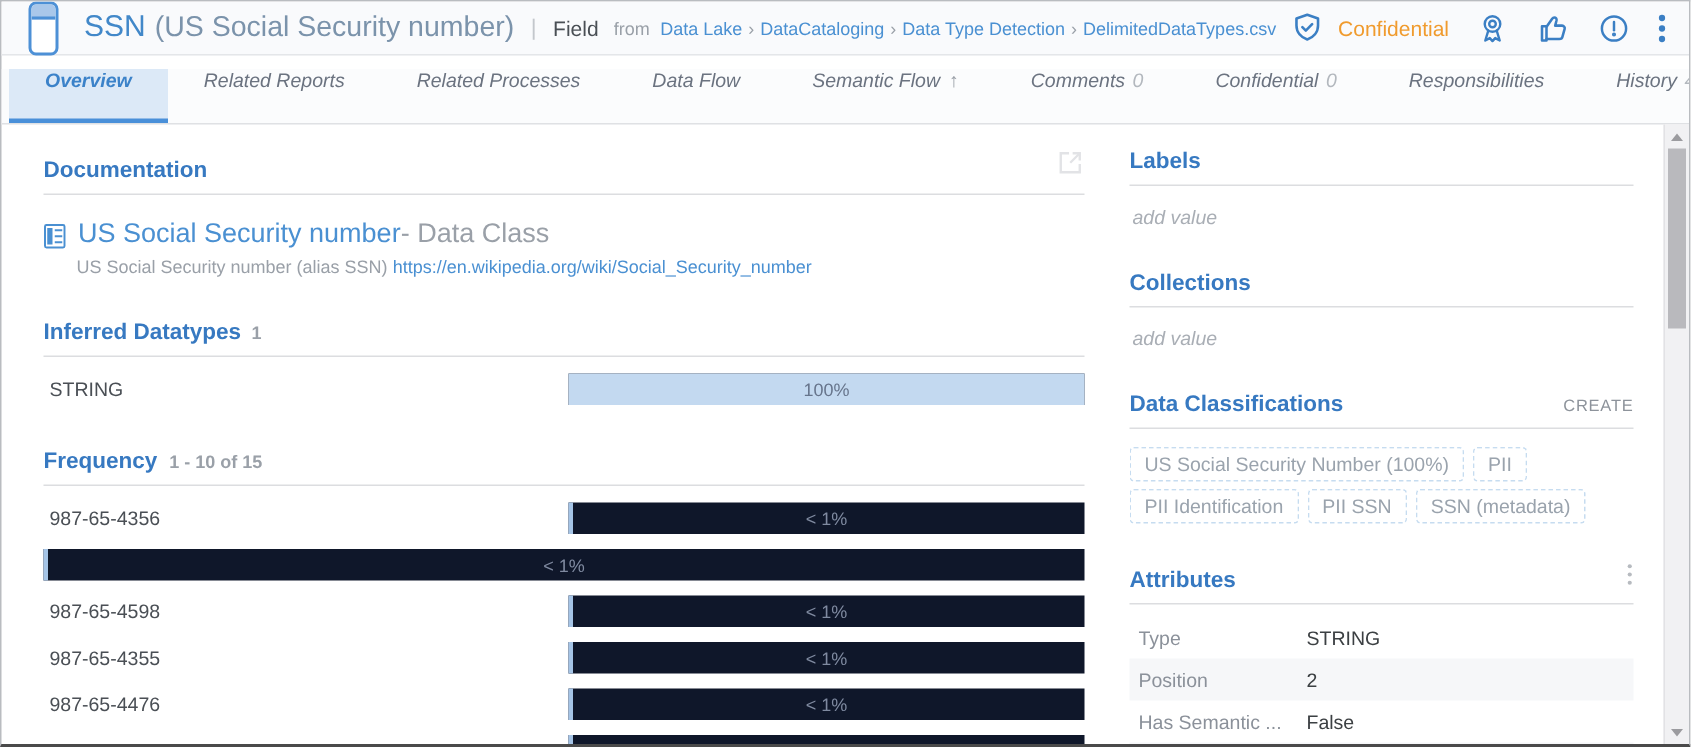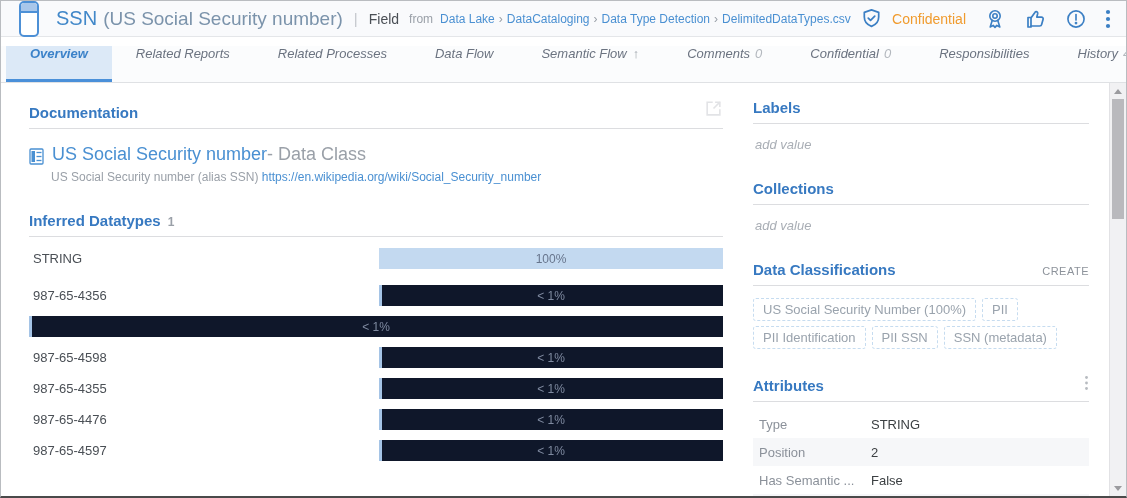--- a/index.html
+++ b/index.html
@@ -235,20 +235,24 @@
       <span class="section-count">1</span>
     </div>
     <div class="bar-row">
       <span class="lbl">STRING</span>
       <div class="bar-track">
         <div class="bar-fill w100"></div>
         <span class="bar-text">100%</span>
       </div>
     </div>
 
+    <div class="section-head freq-head">
+      <span class="section-title">Frequency</span>
+      <span class="section-range">1 - 10 of 15</span>
+    </div>
     <div class="freq-rows">
       <div class="bar-row">
         <span class="lbl">987-65-4356</span>
         <div class="bar-track">
             <div class="bar-fill wtiny"></div>
             <span class="bar-text">&lt; 1%</span>
           </div>
       </div>
       <div class="bar-row">
         <div class="bar-track">

